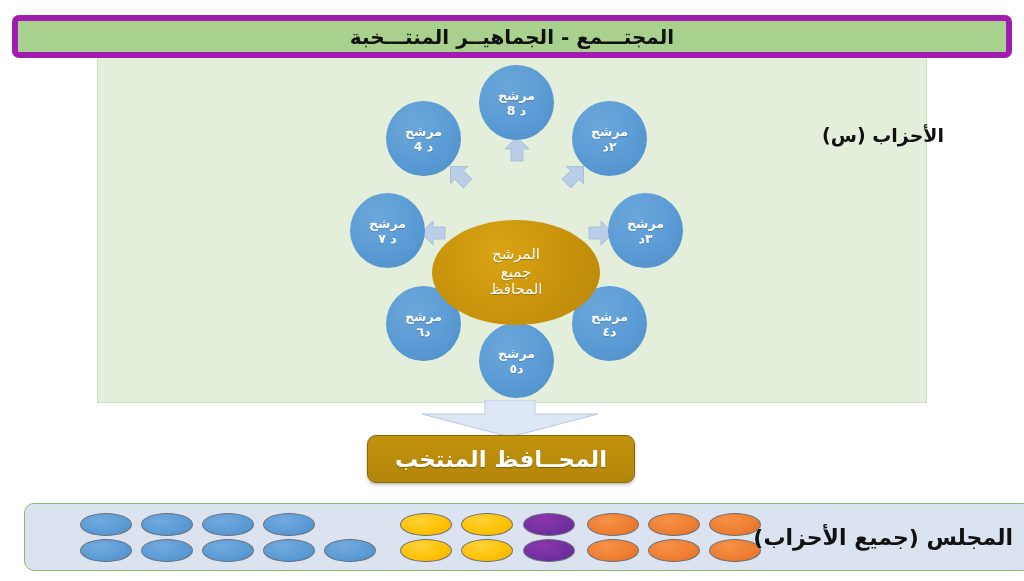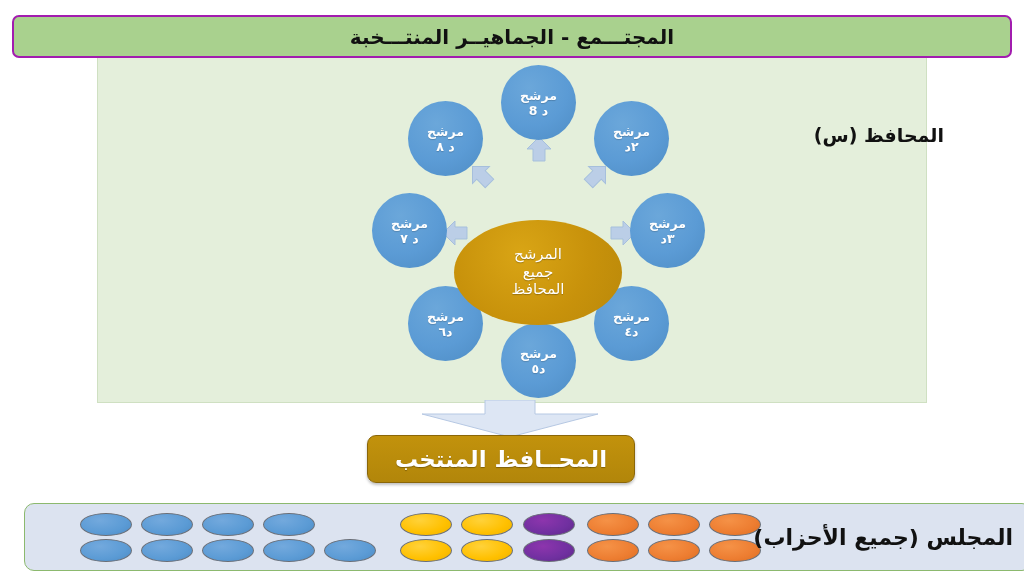--- a/index.html
+++ b/index.html
@@ -6,21 +6,21 @@
   html,body{margin:0;padding:0;background:#ffffff;}
   body{
     width:1024px;height:581px;position:relative;overflow:hidden;
     font-family:"DejaVu Sans","Liberation Sans",sans-serif;
   }
   .stage{position:absolute;inset:0;}
 
   
   .society-bar{
     position:absolute;left:12px;top:15px;width:1000px;height:43px;
-    background:#a9d18e;border:2px solid #a21caf;border-radius:7px;
+    background:#a9d18e;border:6px solid #a21caf;border-radius:7px;
     box-sizing:border-box;
     display:flex;align-items:center;justify-content:center;
     z-index:4;
   }
   .society-bar .txt{
     font-size:20px;font-weight:bold;color:#111;letter-spacing:0.5px;
     white-space:nowrap;
   }
 
   
@@ -28,21 +28,21 @@
     position:absolute;left:97px;top:58px;width:830px;height:345px;
     background:#e4efdb;border:1px solid #cfe0c2;border-top:none;
     box-sizing:border-box;z-index:2;
   }
   .party-label{
     position:absolute;right:80px;top:124px;
     font-size:19px;font-weight:bold;color:#111;z-index:6;white-space:nowrap;
   }
 
   
-  .cycle{position:absolute;left:344px;top:58px;width:390px;height:345px;z-index:5;}
+  .cycle{position:absolute;left:322px;top:58px;width:390px;height:345px;z-index:5;}
 
   .hub{
     position:absolute;left:110px;top:162px;width:168px;height:105px;
     border-radius:50%;
     background:radial-gradient(circle at 40% 32%, #d9a515 0%, #c8920b 55%, #b9880a 100%);
     display:flex;flex-direction:column;align-items:center;justify-content:center;
     color:#ffffff;font-weight:normal;font-size:15px;line-height:1.18;
     text-shadow:0 1px 1px rgba(0,0,0,.25);
   }
   .hub span{display:block;}
@@ -124,21 +124,21 @@
 <body>
 
 <div class="stage">
 
   <div class="society-bar">
     <div class="txt">المجتـــمع - الجماهيــر المنتـــخبة</div>
   </div>
 
   <div class="party-panel"></div>
 
-  <div class="party-label">المحافظ (س)</div>
+  <div class="party-label">الأحزاب (س)</div>
 
   <div class="cycle">
 
     <svg class="arr a1" viewBox="0 0 26 26">
       <polygon points="13,1 25,13 19,13 19,25 7,25 7,13 1,13" fill="#b9cde8" stroke="#a3bddd" stroke-width="1"></polygon>
     </svg>
     <svg class="arr a2" viewBox="0 0 26 26">
       <polygon points="13,1 25,13 19,13 19,25 7,25 7,13 1,13" fill="#b9cde8" stroke="#a3bddd" stroke-width="1"></polygon>
     </svg>
     <svg class="arr a3" viewBox="0 0 26 26">
@@ -183,21 +183,21 @@
     <div class="node n6">
       <span>مرشح</span>
       <span>د٦</span>
     </div>
     <div class="node n7">
       <span>مرشح</span>
       <span>د ٧</span>
     </div>
     <div class="node n8">
       <span>مرشح</span>
-      <span>د ٨</span>
+      <span>د 4</span>
     </div>
 
     <div class="hub">
       <span>المرشح</span>
       <span>جميع</span>
       <span>المحافظ</span>
     </div>
   </div>
 
   <svg class="big-arrow" viewBox="0 0 180 38" preserveAspectRatio="none">

